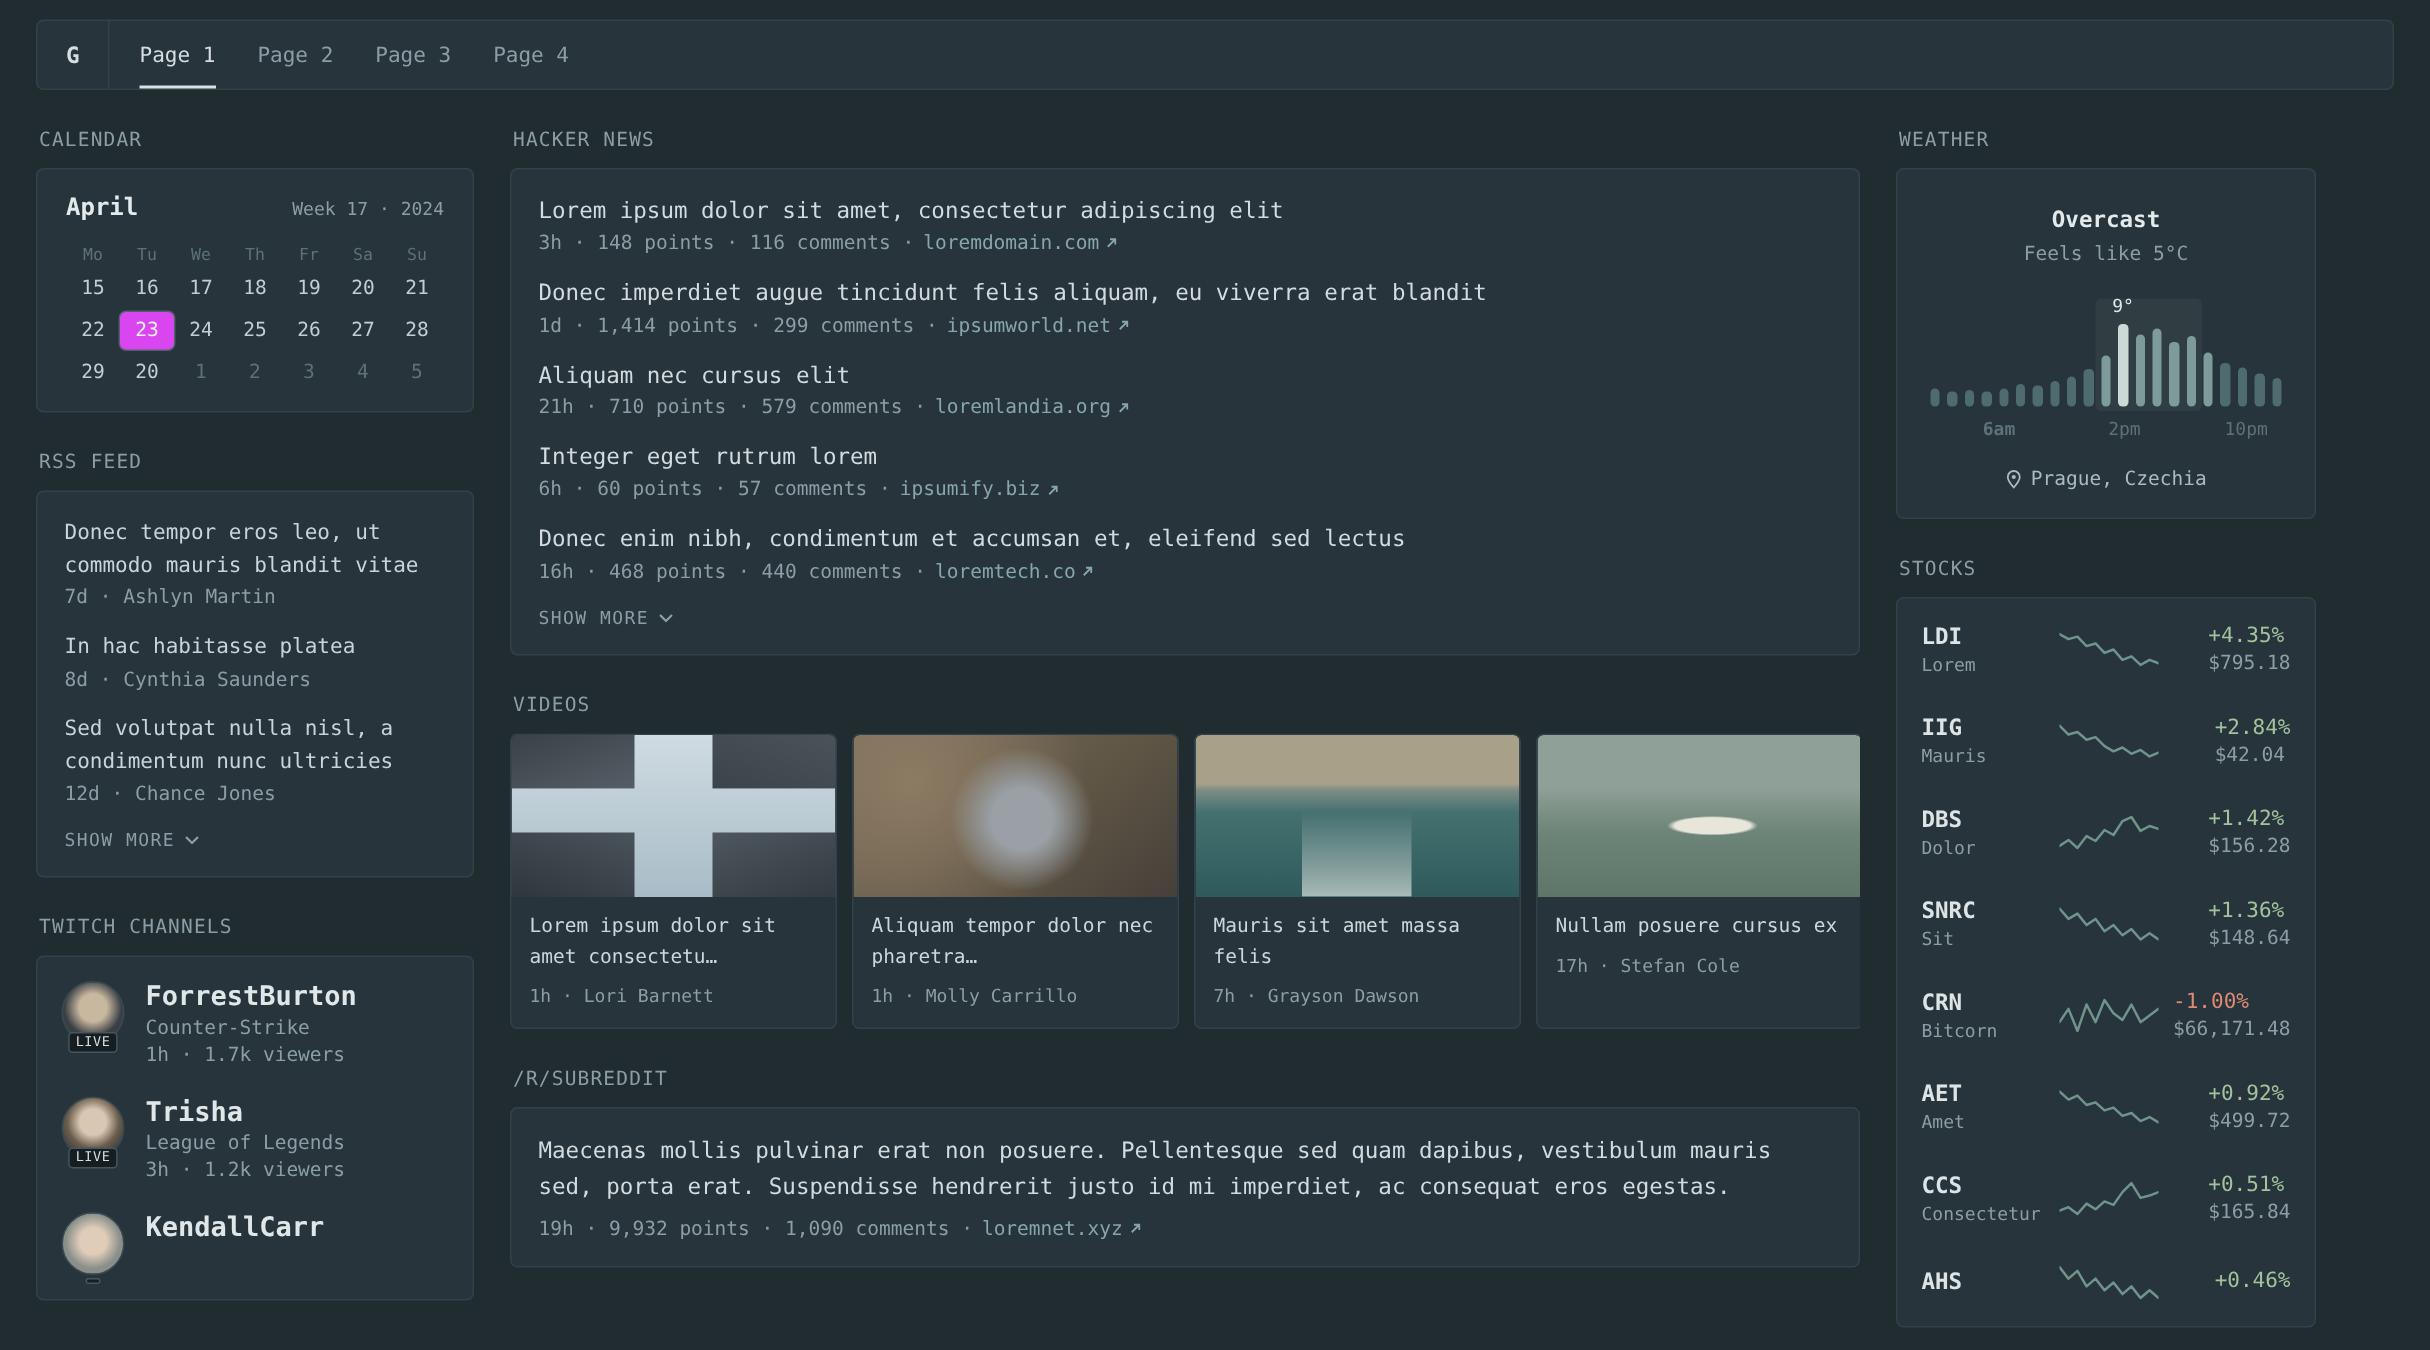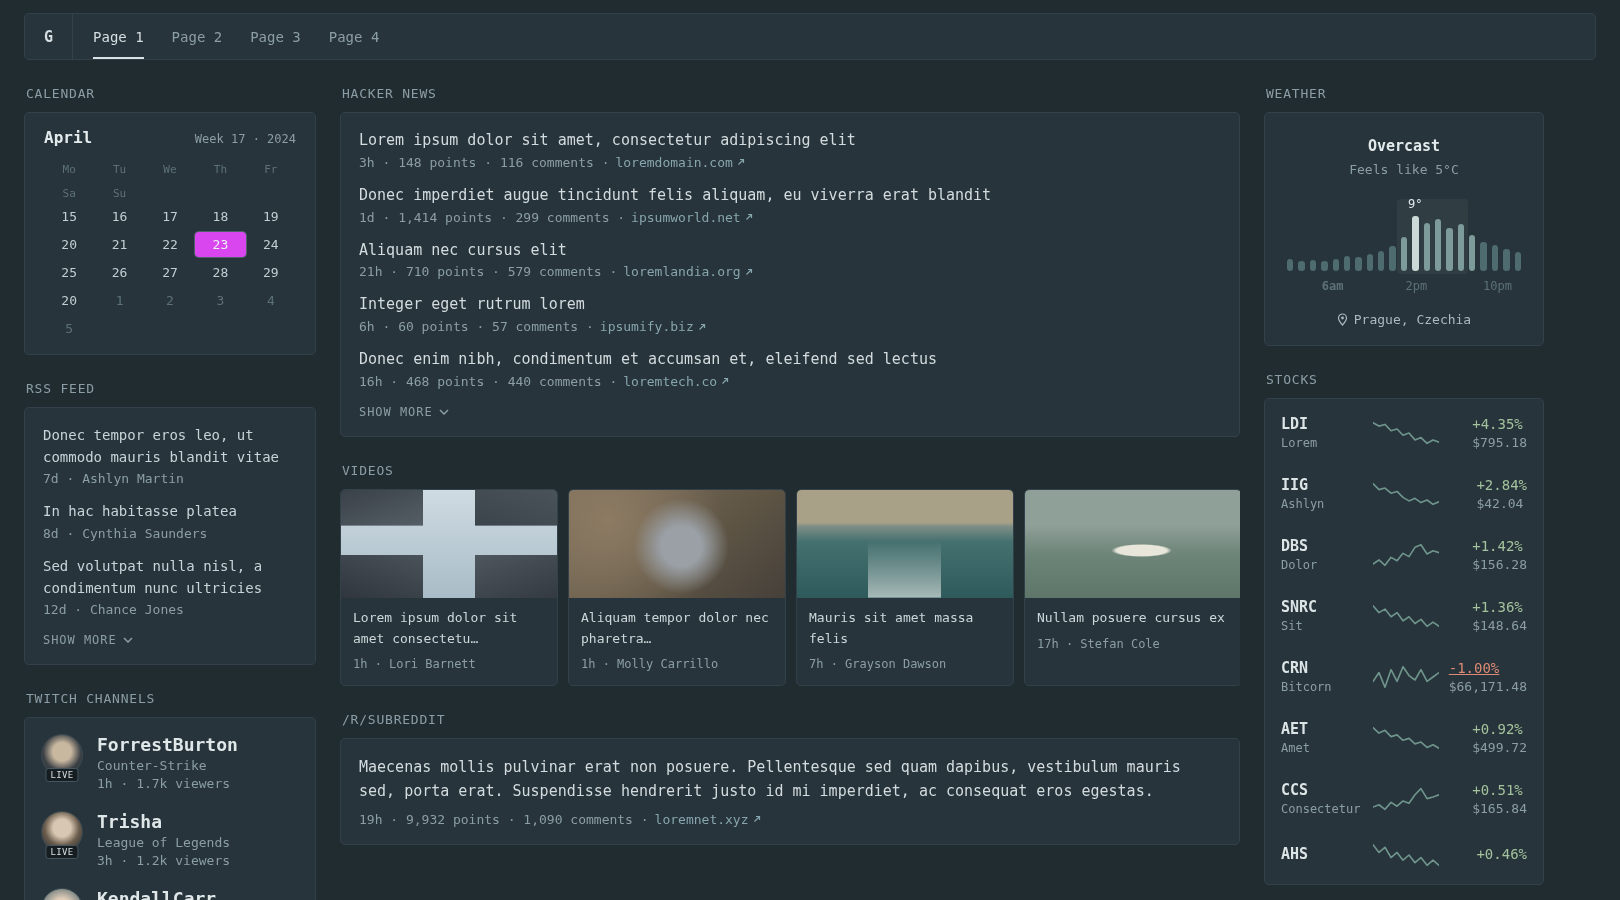--- a/index.html
+++ b/index.html
@@ -26,21 +26,21 @@
   .cols{display:flex;gap:24px;align-items:flex-start;}
   .col-left{width:292px;flex:none;}
   .col-mid{width:900px;flex:none;}
   .col-right{width:280px;flex:none;}
 
   
   .cal{padding:15px 19px 13px;}
   .cal-head{display:flex;justify-content:space-between;align-items:baseline;margin-bottom:12px;}
   .cal-month{font-size:16px;font-weight:700;color:#e3eaec;}
   .cal-week{font-size:12px;color:var(--dim);}
-  .cal-grid{display:grid;grid-template-columns:repeat(5,1fr);row-gap:3px;text-align:center;}
+  .cal-grid{display:grid;grid-template-columns:repeat(7,1fr);row-gap:3px;text-align:center;}
   .dowc{font-size:11px;color:var(--faint);padding:4px 0;}
   .dayc{font-size:13px;color:#c3ced2;padding:5px 0;border-radius:4px;}
   .dayc.dim{color:var(--faint);}
   .dayc.sel{background:#d946ef;color:#ecf1f3;box-shadow:0 0 0 1px #4e616a;}
 
   .vlist{display:flex;flex-direction:column;gap:15px;}
   .feed-title{font-size:14px;line-height:1.55;color:#c9d4d8;cursor:pointer;}
   .feed-meta{font-size:13px;color:var(--dim);margin-top:3px;}
   .show-more{background:none;border:none;color:var(--dim);font:inherit;font-size:12px;letter-spacing:.08em;display:flex;align-items:center;gap:6px;margin-top:16px;padding:0;cursor:pointer;}
 
@@ -109,21 +109,21 @@
   .stocks-card{padding:3px 0;}
   .stock-row{display:flex;align-items:center;gap:6px;padding:13px 16px;cursor:pointer;}
   .stock-id{width:86px;flex:none;}
   .stock-sym{font-size:15px;font-weight:700;color:#dde4e6;}
   .stock-name{font-size:12px;color:var(--dim);margin-top:3px;white-space:nowrap;}
   .spark{width:66px;height:26px;flex:none;}
   .spark polyline{fill:none;stroke:var(--spark);stroke-width:1.6;stroke-linejoin:round;stroke-linecap:round;}
   .stock-right{margin-left:auto;text-align:left;white-space:nowrap;}
   .stock-change{font-size:14px;}
   .stock-change.pos{color:var(--pos);}
-  .stock-change.neg{color:var(--neg);text-decoration:underline;}
+  .stock-change.neg{color:var(--neg);}
   .stock-price{font-size:13px;color:var(--dim);margin-top:3px;}
 
   .chev,.ext,.pin{flex:none;}
 </style>
 </head>
 <body>
 
 <div class="page">
 
   <header class="card nav">
@@ -482,21 +482,21 @@
               </svg>
               <div class="stock-right">
                 <div class="stock-change pos">+4.35%</div>
                 <div class="stock-price">$795.18</div>
               </div>
             </div>
 
             <div class="stock-row">
               <div class="stock-id">
                 <div class="stock-sym">IIG</div>
-                <div class="stock-name">Ashlyn</div>
+                <div class="stock-name">Mauris</div>
               </div>
               <svg class="spark" viewBox="0 0 64 24">
                 <polyline points="0.0,2.0 5.8,7.8 11.6,6.2 17.5,11.2 23.3,9.5 29.1,15.3 34.9,18.7 40.7,16.2 46.5,20.3 52.4,17.8 58.2,22.0 64.0,19.5"></polyline>
               </svg>
               <div class="stock-right">
                 <div class="stock-change pos">+2.84%</div>
                 <div class="stock-price">$42.04</div>
               </div>
             </div>
 

